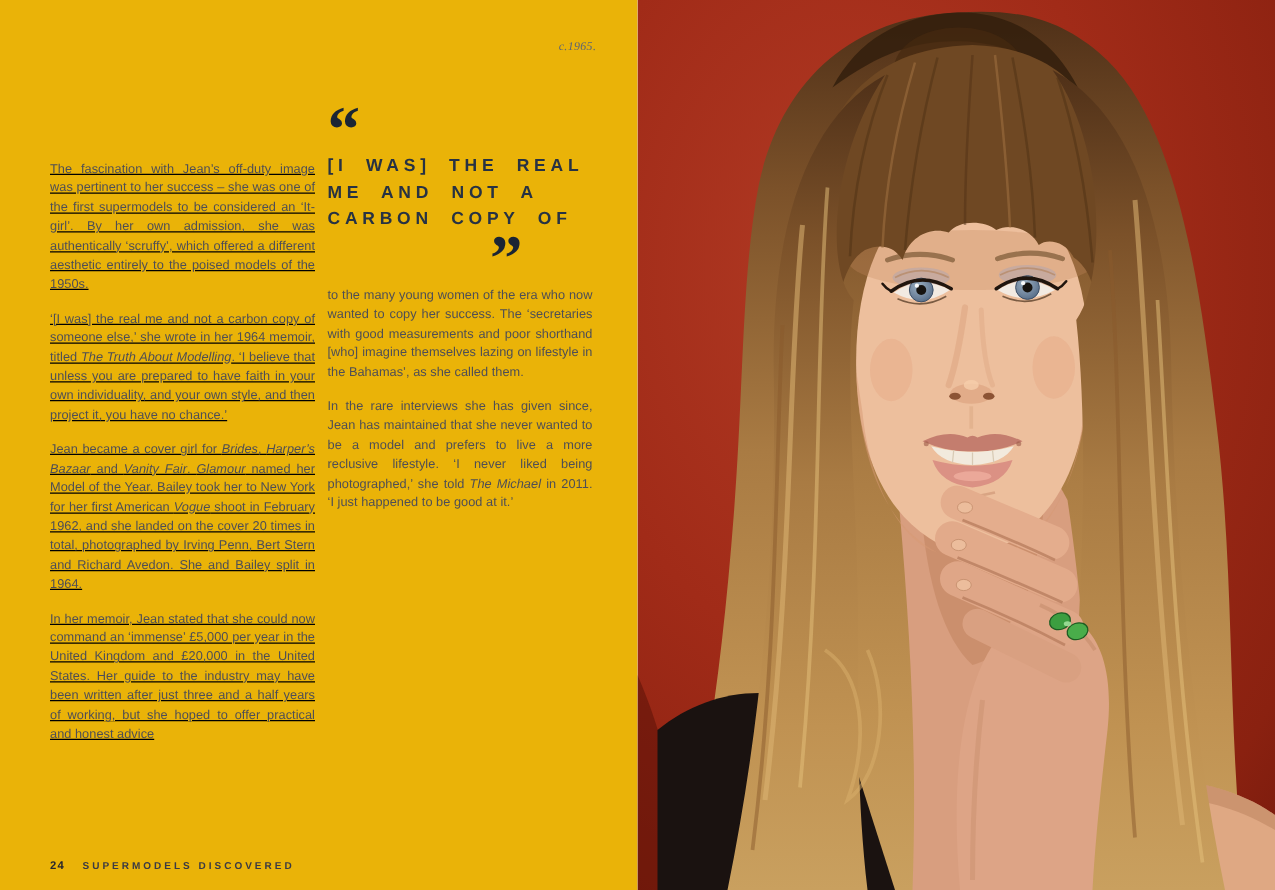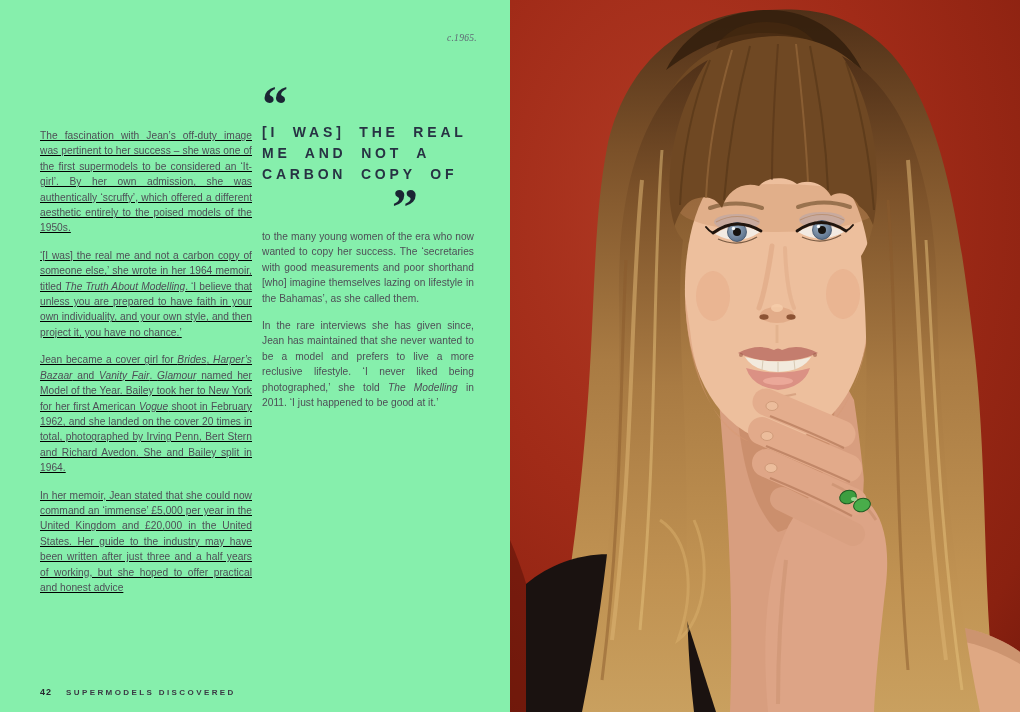--- a/index.html
+++ b/index.html
@@ -7,21 +7,21 @@
   body {
     width: 1020px; height: 712px;
     display: flex;
     background: #ffffff;
     font-family: "Liberation Sans", sans-serif;
     overflow: hidden;
   }
   .left-page {
     position: relative;
     width: 510px; height: 712px;
-    background: #86efac;
+    background: #eab308;
     flex: 0 0 510px;
   }
   .photo-page {
     position: relative;
     width: 510px; height: 712px;
     flex: 0 0 510px;
   }
   .photo-page svg { display: block; width: 510px; height: 712px; }
 
   .caption {
@@ -120,26 +120,26 @@
       <div class="quote-open">“</div>
       <div class="quote-lines">
           <div class="quote-line">[I WAS] THE REAL</div>
           <div class="quote-line">ME AND NOT A</div>
           <div class="quote-line">CARBON COPY OF</div>
         </div>
       <div class="quote-close">”</div>
     </div>
     <div class="quote-body">
         <p class="para"><span>to the many young women of the era who now wanted to copy her success. The ‘secretaries with good measurements and poor shorthand [who] imagine themselves lazing on lifestyle in the Bahamas’, as she called them.</span></p>
-        <p class="para"><span>In the rare interviews she has given since, Jean has maintained that she never wanted to be a model and prefers to live a more reclusive lifestyle. ‘I never liked being photographed,’ she told </span><em>The Modelling</em><span> in 2011. ‘I just happened to be good at it.’</span></p>
+        <p class="para"><span>In the rare interviews she has given since, Jean has maintained that she never wanted to be a model and prefers to live a more reclusive lifestyle. ‘I never liked being photographed,’ she told </span><em>The Michael</em><span> in 2011. ‘I just happened to be good at it.’</span></p>
       </div>
   </div>
 
   <div class="footer">
-    <span class="pagenum">42</span>
+    <span class="pagenum">24</span>
     <span class="booktitle">SUPERMODELS DISCOVERED</span>
   </div>
 </div>
 
 <div class="photo-page">
   <svg viewBox="0 0 510 712" width="510" height="712" preserveAspectRatio="none" role="img">
     <defs>
       <radialGradient id="bgG" cx="0.33" cy="0.3" r="1.1">
         <stop offset="0" stop-color="#b13a24"></stop>
         <stop offset="0.4" stop-color="#a12b18"></stop>

